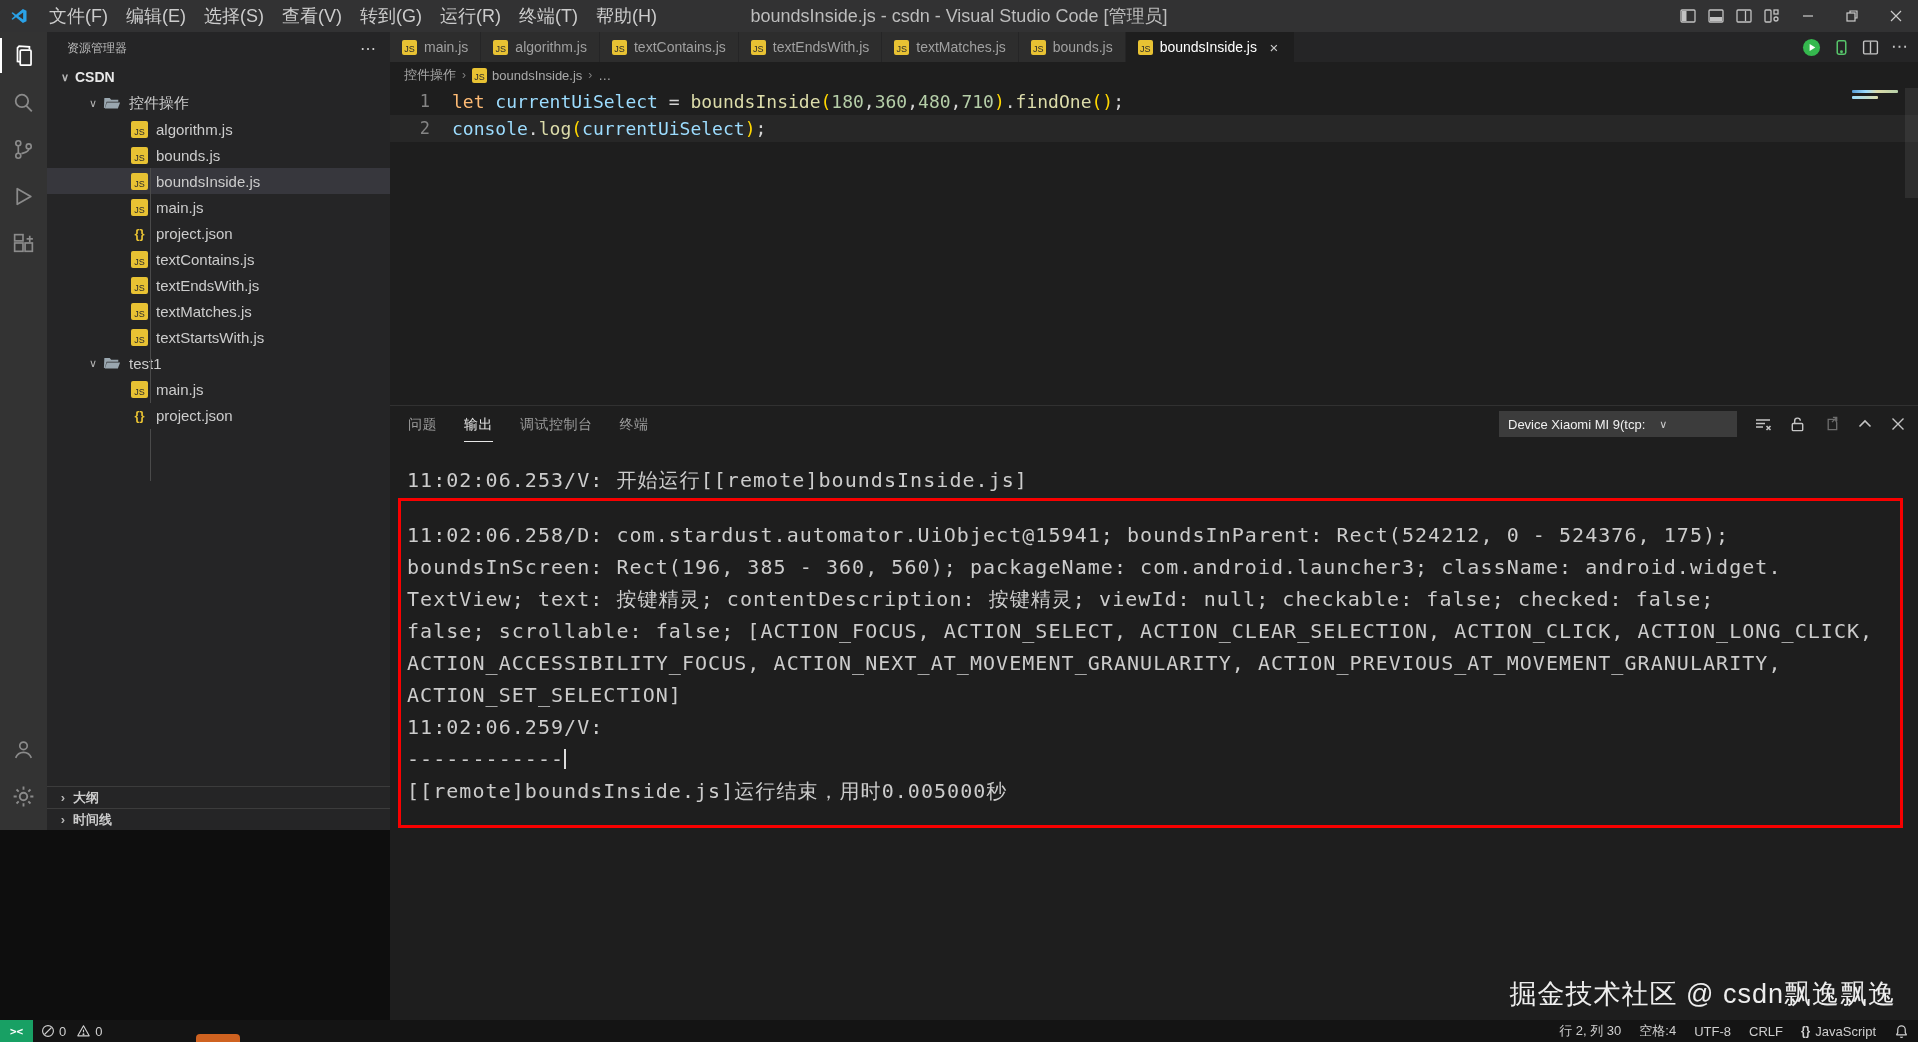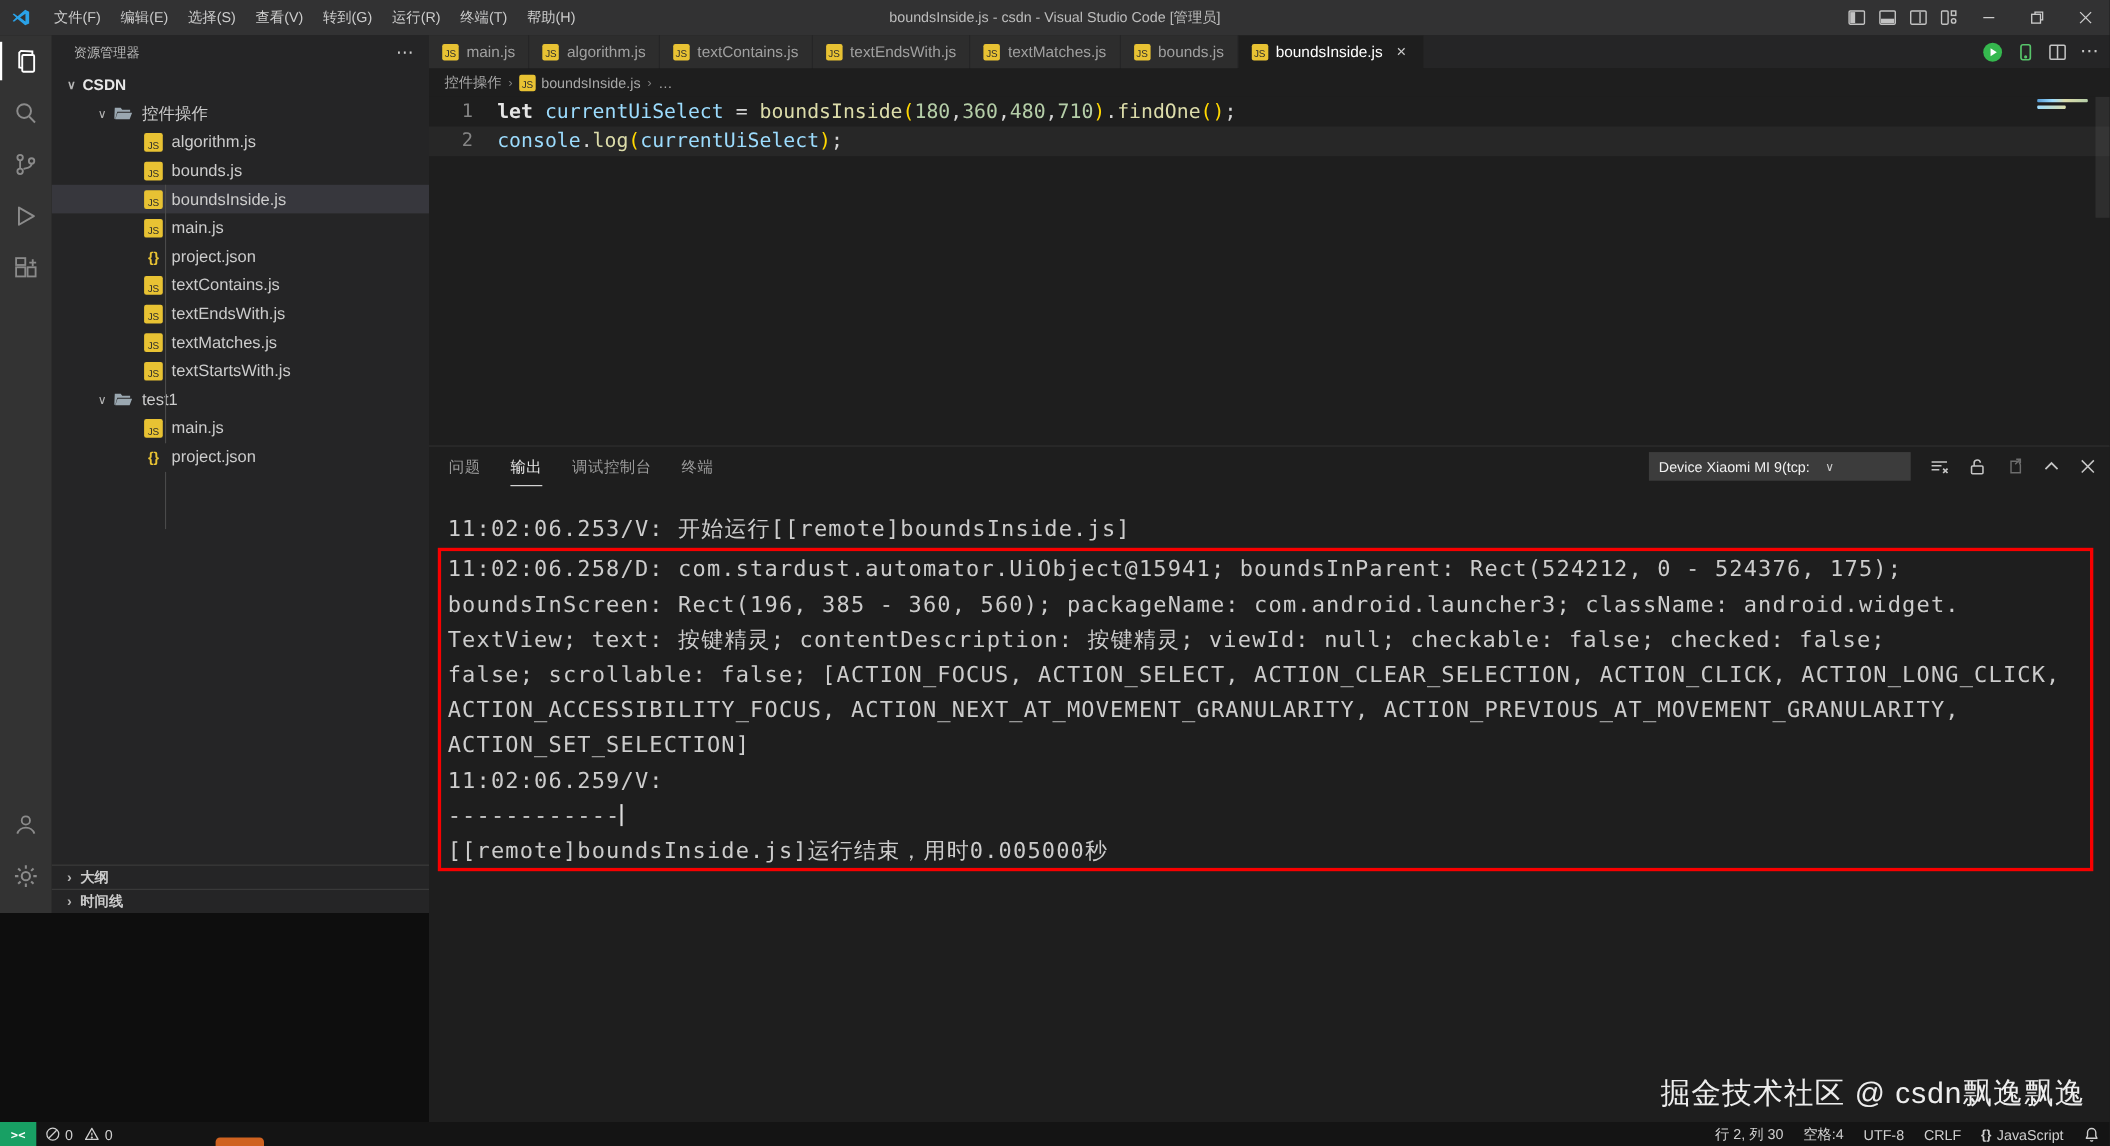--- a/index.html
+++ b/index.html
@@ -3,21 +3,21 @@
 <meta charset="utf-8">
 <style>
   * { margin:0; padding:0; box-sizing:border-box; }
   html,body { background:#1e1e1e; }
   #window {
     position:relative; width:1918px; height:1042px; overflow:hidden;
     background:#1e1e1e; font-family:"Liberation Sans", sans-serif; color:#cccccc;
   }
   
   .titlebar { position:absolute; left:0; top:0; width:100%; height:32px; background:#323233;
-    display:flex; align-items:center; font-size:13px; color:#cccccc; z-index:30; }
+    display:flex; align-items:center; font-size:18px; color:#cccccc; z-index:30; }
   .vscode-logo { width:18px; height:18px; margin:0 12px 0 10px; flex:none; }
   .menu-item { padding:0 9px; line-height:32px; cursor:default; }
   .title-text { position:absolute; left:50%; transform:translateX(-50%); color:#bdbdbd; white-space:nowrap; }
   .titlebar-right { margin-left:auto; display:flex; align-items:center; height:100%; }
   .tb-icon { width:28px; height:100%; display:flex; align-items:center; justify-content:center; color:#c2c2c2; }
   .win-btn { width:44px; height:100%; display:flex; align-items:center; justify-content:center; color:#cccccc; }
   
   .activitybar { position:absolute; left:0; top:32px; width:47px; height:798px; background:#333333; z-index:20; }
   .act-item { width:47px; height:47px; display:flex; align-items:center; justify-content:center; color:#8b8b8b; position:relative; }
   .act-item.active { color:#ffffff; }
@@ -53,42 +53,42 @@
     display:flex; align-items:center; padding-left:14px; font-size:13px; color:#a9a9a9; }
   .bc-sep { margin:0 6px; color:#808080; font-size:12px; }
   .breadcrumb .js-badge { width:15px; height:15px; margin-right:5px; }
   
   .code-area { position:absolute; left:390px; top:88px; right:0; height:317px; background:#1e1e1e;
     font-family:"DejaVu Sans Mono", monospace; font-size:18px; }
   .code-row { display:flex; height:27px; line-height:27px; white-space:pre; }
   .code-row.current { background:rgba(255,255,255,0.045); }
   .gutter { width:40px; text-align:right; padding-right:0; color:#858585; font-size:17px; flex:none; }
   .code-text { padding-left:22px; }
-  .tk-kw { color:#e5e5e5;font-weight:bold; } .tk-var { color:#9cdcfe; } .tk-fn { color:#dcdcaa; }
+  .tk-kw { color:#fdba74; } .tk-var { color:#9cdcfe; } .tk-fn { color:#dcdcaa; }
   .tk-num { color:#b5cea8; } .tk-op { color:#d4d4d4; } .tk-br { color:#ffd700; }
   .minimap { position:absolute; right:14px; top:2px; width:52px; height:60px; }
   .mini-line { height:3px; margin-bottom:3px; border-radius:1px; }
   .scrollbar-track { position:absolute; right:0; top:0; width:13px; height:110px; background:rgba(121,121,121,0.18); }
   
   .panel { position:absolute; left:390px; top:405px; right:0; bottom:22px; background:#1e1e1e; border-top:1px solid #313131; z-index:4; }
   .panel-header { height:36px; display:flex; align-items:center; padding:0 12px 0 18px; }
   .panel-tab { margin-right:27px; font-size:14px; color:#9b9b9b; height:36px; line-height:36px; cursor:pointer; letter-spacing:0.5px; }
   .panel-tab.active { color:#e7e7e7; border-bottom:1px solid #e7e7e7; }
   .panel-controls { margin-left:auto; display:flex; align-items:center; gap:17px; }
   .device-select { background:#3c3c3c; color:#f0f0f0; font-size:13px; height:26px; padding:1px 9px;
     display:flex; align-items:center; min-width:238px; cursor:pointer; }
   .device-select .dd-chev { margin-left:14px; font-size:11px; color:#cccccc; }
   .pc-icon { color:#c5c5c5; display:flex; align-items:center; }
   .pc-icon.dim { color:#6d6d6d; }
   
   .output { position:absolute; left:8px; top:38px; right:15px;
     font-family:"DejaVu Sans Mono", monospace; font-size:20px; letter-spacing:1.05px; color:#cccccc; }
   .output-line { line-height:32px; white-space:pre; }
   .first-line { padding-left:9px; height:36px; line-height:36px;margin-top:18px; }
-  .redbox { border:3px solid #f80000; padding:0 6px; }
+  .redbox { border:3px solid #f80000; padding:18px 6px; }
   .out-cursor { display:inline-block; width:2px; height:20px; background:#dcdcdc; vertical-align:-3px; }
   .watermark { position:absolute; right:22px; top:976px; font-size:27px; color:#ededed; z-index:25;
     letter-spacing:1px; white-space:nowrap; }
   
   .statusbar { position:absolute; left:0; bottom:0; width:100%; height:22px; background:#141414;
     display:flex; align-items:center; font-size:13px; color:#cfcfcf; z-index:40; }
   .remote-box { width:33px; height:22px; background:#18a064; color:#ffffff; display:flex; align-items:center;
     justify-content:center; font-family:"DejaVu Sans Mono", monospace; font-size:11px; font-weight:bold; flex:none; }
   .sb-group { display:flex; align-items:center; gap:4px; padding:0 8px; height:22px; }
   .sb-right { margin-left:auto; display:flex; align-items:center; }

